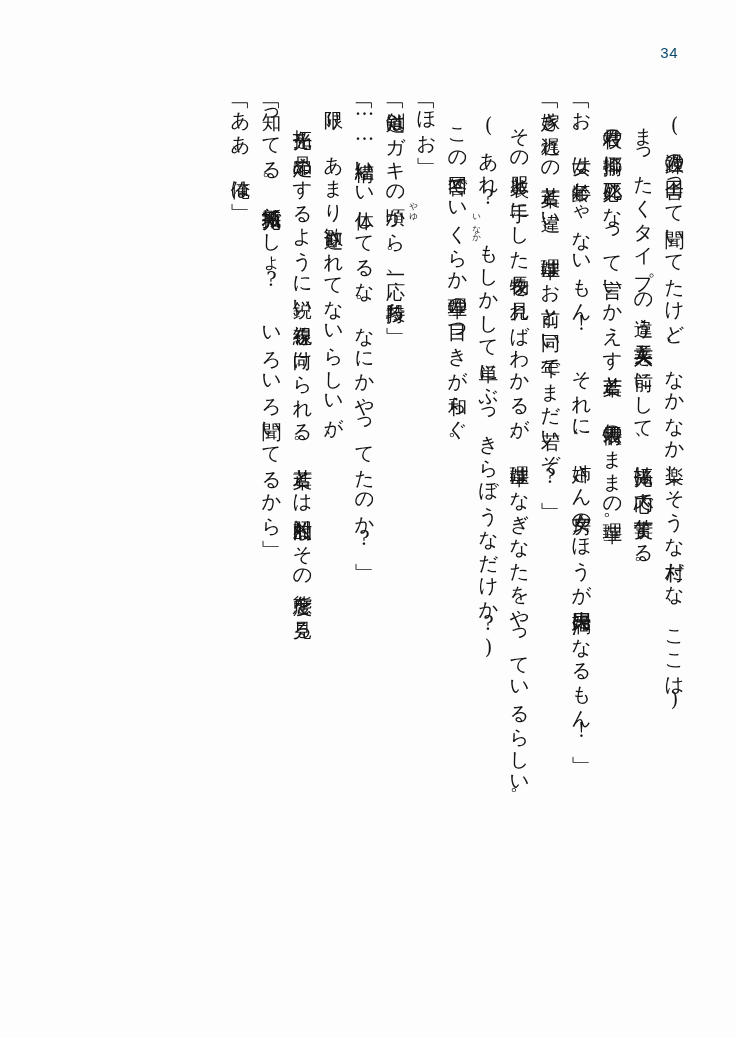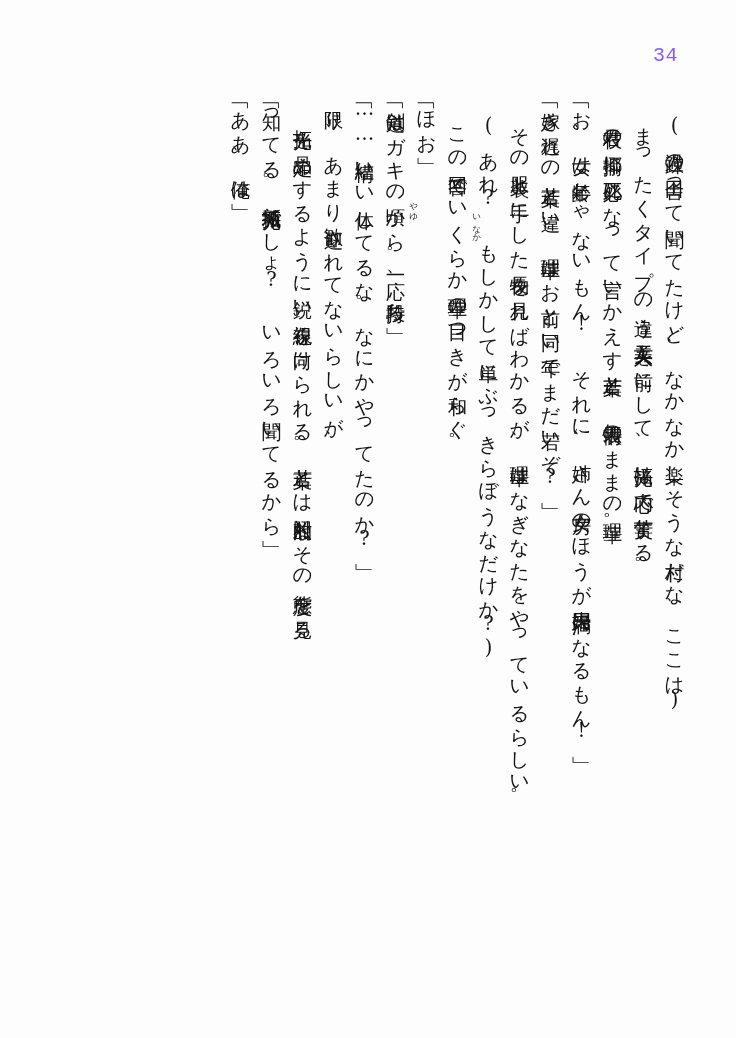--- a/index.html
+++ b/index.html
@@ -21,24 +21,24 @@
     position: absolute;
     inset: 0;
     background: #fdfdfd;
   }
 
   
   #page-number {
     position: absolute;
     top: 44px;
     right: 58px;
-    font-size: 20px;
-    font-family: Liberation Mono, monospace;
+    font-size: 15px;
+    font-family: Liberation Sans, sans-serif;
     letter-spacing: 0.5px;
-    color: #8b5cf6;
+    color: #0c4a6e;
   }
 
   
   #body-text {
     position: absolute;
     top: 96px;
     right: 52px;
     height: 830px;
     display: flex;
     flex-direction: row;        

